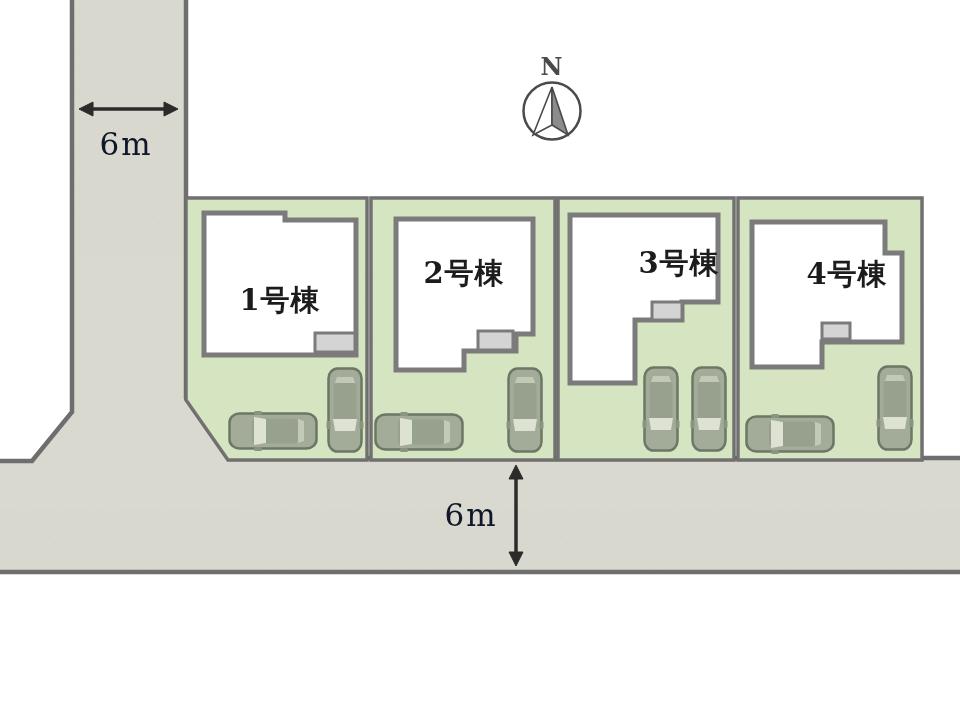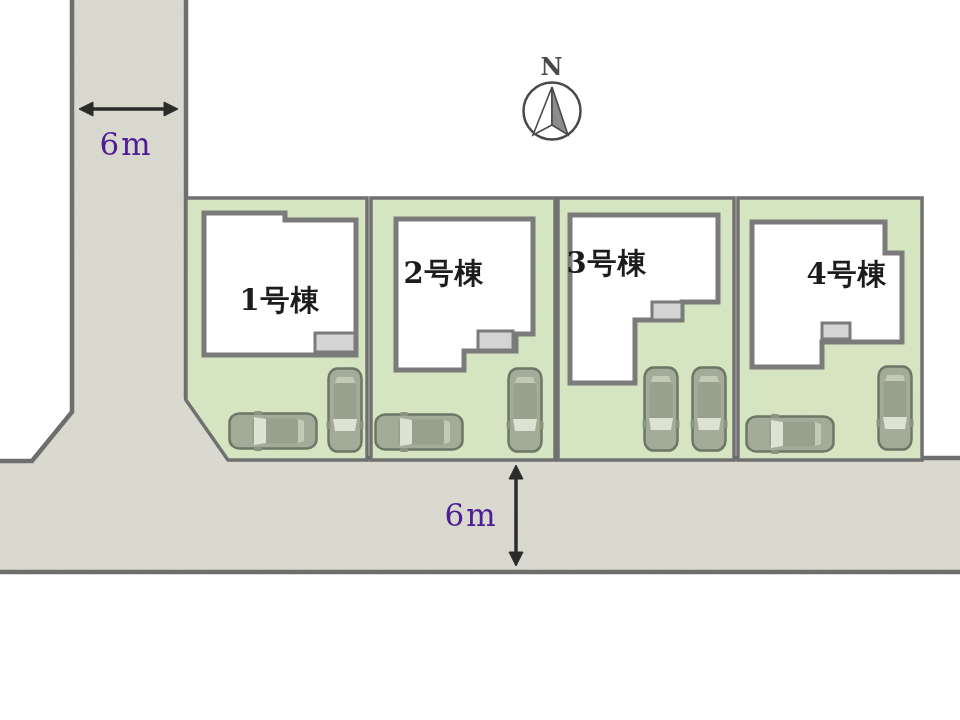--- a/index.html
+++ b/index.html
@@ -6,21 +6,21 @@
   .canvas{
     position:relative;width:960px;height:720px;background:#ffffff;
     overflow:hidden;font-family:"DejaVu Serif","Liberation Serif",serif;
   }
   .plan-svg{position:absolute;left:0;top:0;}
   .lbl{
     position:absolute;transform:translate(-50%,-50%);
     white-space:nowrap;color:#1c1c1c;line-height:1;
   }
   .lot-label{font-size:29px;font-weight:700;letter-spacing:1px;}
-  .dim-label{font-size:31px;font-weight:500;letter-spacing:2px;color:#4c1d95;}
+  .dim-label{font-size:31px;font-weight:500;letter-spacing:2px;color:#0f172a;}
   .north-label{font-size:24px;font-weight:700;color:#4a4a4a;letter-spacing:1px;}
 </style>
 </head>
 <body>
 
 <div class="canvas">
 
   <svg class="plan-svg" width="960" height="720" viewBox="0 0 960 720">
     <defs>
       <filter id="grain" x="0%" y="0%" width="100%" height="100%">
@@ -108,17 +108,17 @@
     </g>
   </svg>
 
   <div class="lbl north-label" style="left:552px;top:67px">N</div>
 
   <div class="lbl dim-label" style="left:126px;top:144px">6m</div>
 
   <div class="lbl dim-label" style="left:471px;top:515px">6m</div>
 
   <div class="lbl lot-label" style="left:280px;top:300px">1号棟</div>
-  <div class="lbl lot-label" style="left:444px;top:273px">2号棟</div>
-  <div class="lbl lot-label" style="left:607px;top:263px">3号棟</div>
+  <div class="lbl lot-label" style="left:464px;top:273px">2号棟</div>
+  <div class="lbl lot-label" style="left:679px;top:263px">3号棟</div>
   <div class="lbl lot-label" style="left:847px;top:274px">4号棟</div>
 
 </div>
 
 </body></html>

